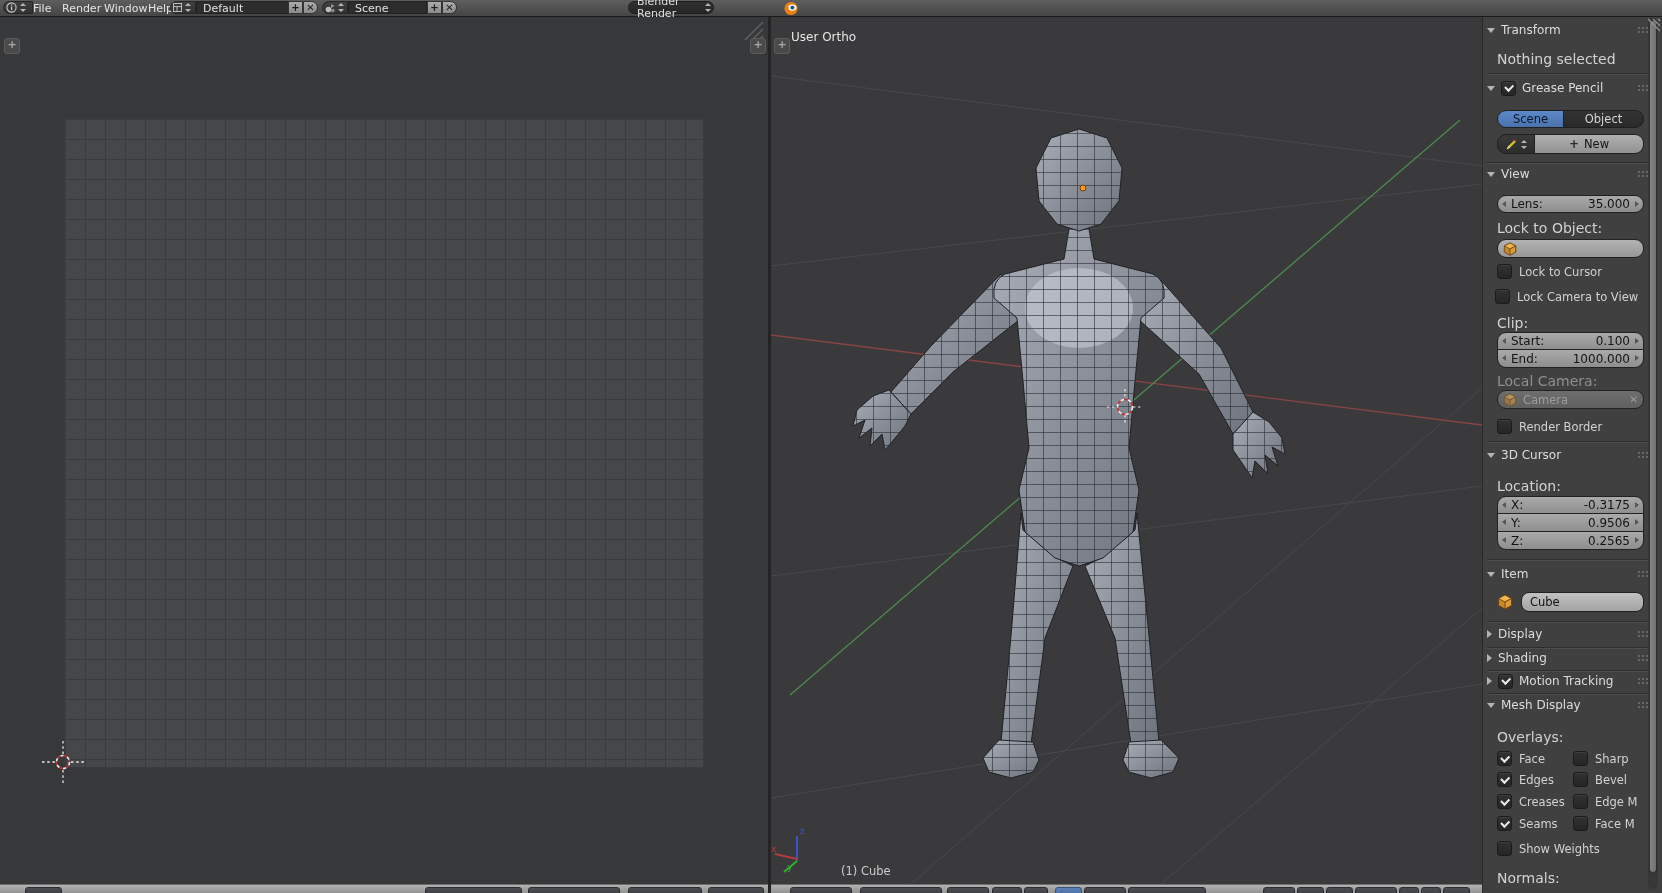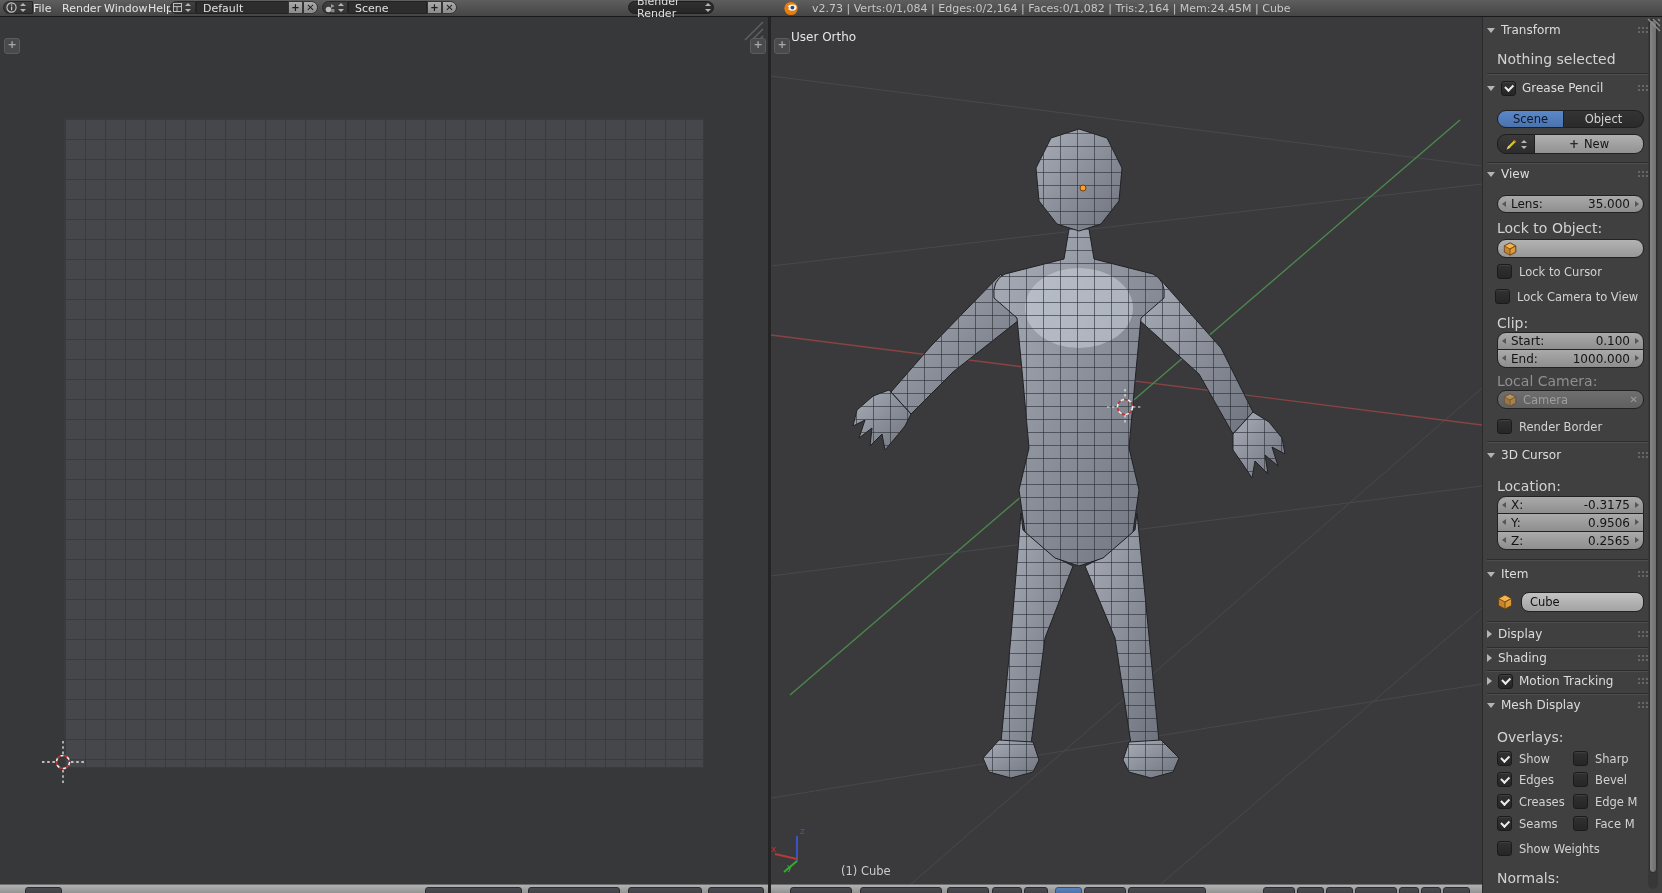--- a/index.html
+++ b/index.html
@@ -158,21 +158,20 @@
       <span>Blender Render</span>
       <span class="spin"></span>
     </div>
 
     <svg style="position:absolute;left:783px;top:0" width="16" height="16" viewBox="0 0 16 16">
       <circle cx="8" cy="8.5" r="6.6" fill="#e87d0d"></circle>
       <ellipse cx="9.2" cy="7.6" rx="4.4" ry="3.1" fill="#f4f4f4"></ellipse>
       <circle cx="9.4" cy="7.6" r="1.9" fill="#1c4e7e"></circle>
       <path d="M1.2 9 L5 6.2 L6.4 8.4 Z" fill="#e87d0d"></path>
     </svg>
-    <span id="stats">v2.73 | Verts:0/1,084 | Edges:0/2,164 | Faces:0/1,082 | Tris:2,164 | Mem:24.45M | Cube</span>
   </div>
 
   <div id="uv-editor">
     <div id="uv-grid"></div>
     <div class="area-plus" style="left:4px;top:22px">+</div>
     <div class="area-plus" style="left:750px;top:22px">+</div>
     <svg style="position:absolute;left:735px;top:2px" width="30" height="26">
       <g stroke="#5f5f5f" stroke-width="1.6">
         <line x1="10" y1="22" x2="28" y2="4"></line>
           <line x1="17" y1="22" x2="28" y2="11"></line>
@@ -416,21 +415,21 @@
     <div class="sep" style="top:677px"></div>
     <div class="phead" style="top:681px">
       <span class="tri down"></span>
       <span class="plabel">Mesh Display</span>
       <span class="grip"></span>
     </div>
     <div class="slabel" style="top:713px">Overlays:</div>
 
     <div class="cbrow" style="left:14px;top:735px">
       <span class="cb on"></span>
-      <span class="cblab">Show</span>
+      <span class="cblab">Face</span>
     </div>
     <div class="cbrow" style="left:90px;top:735px">
       <span class="cb"></span>
       <span class="cblab">Sharp</span>
     </div>
     <div class="cbrow" style="left:14px;top:756px">
       <span class="cb on"></span>
       <span class="cblab">Edges</span>
     </div>
     <div class="cbrow" style="left:90px;top:756px">

